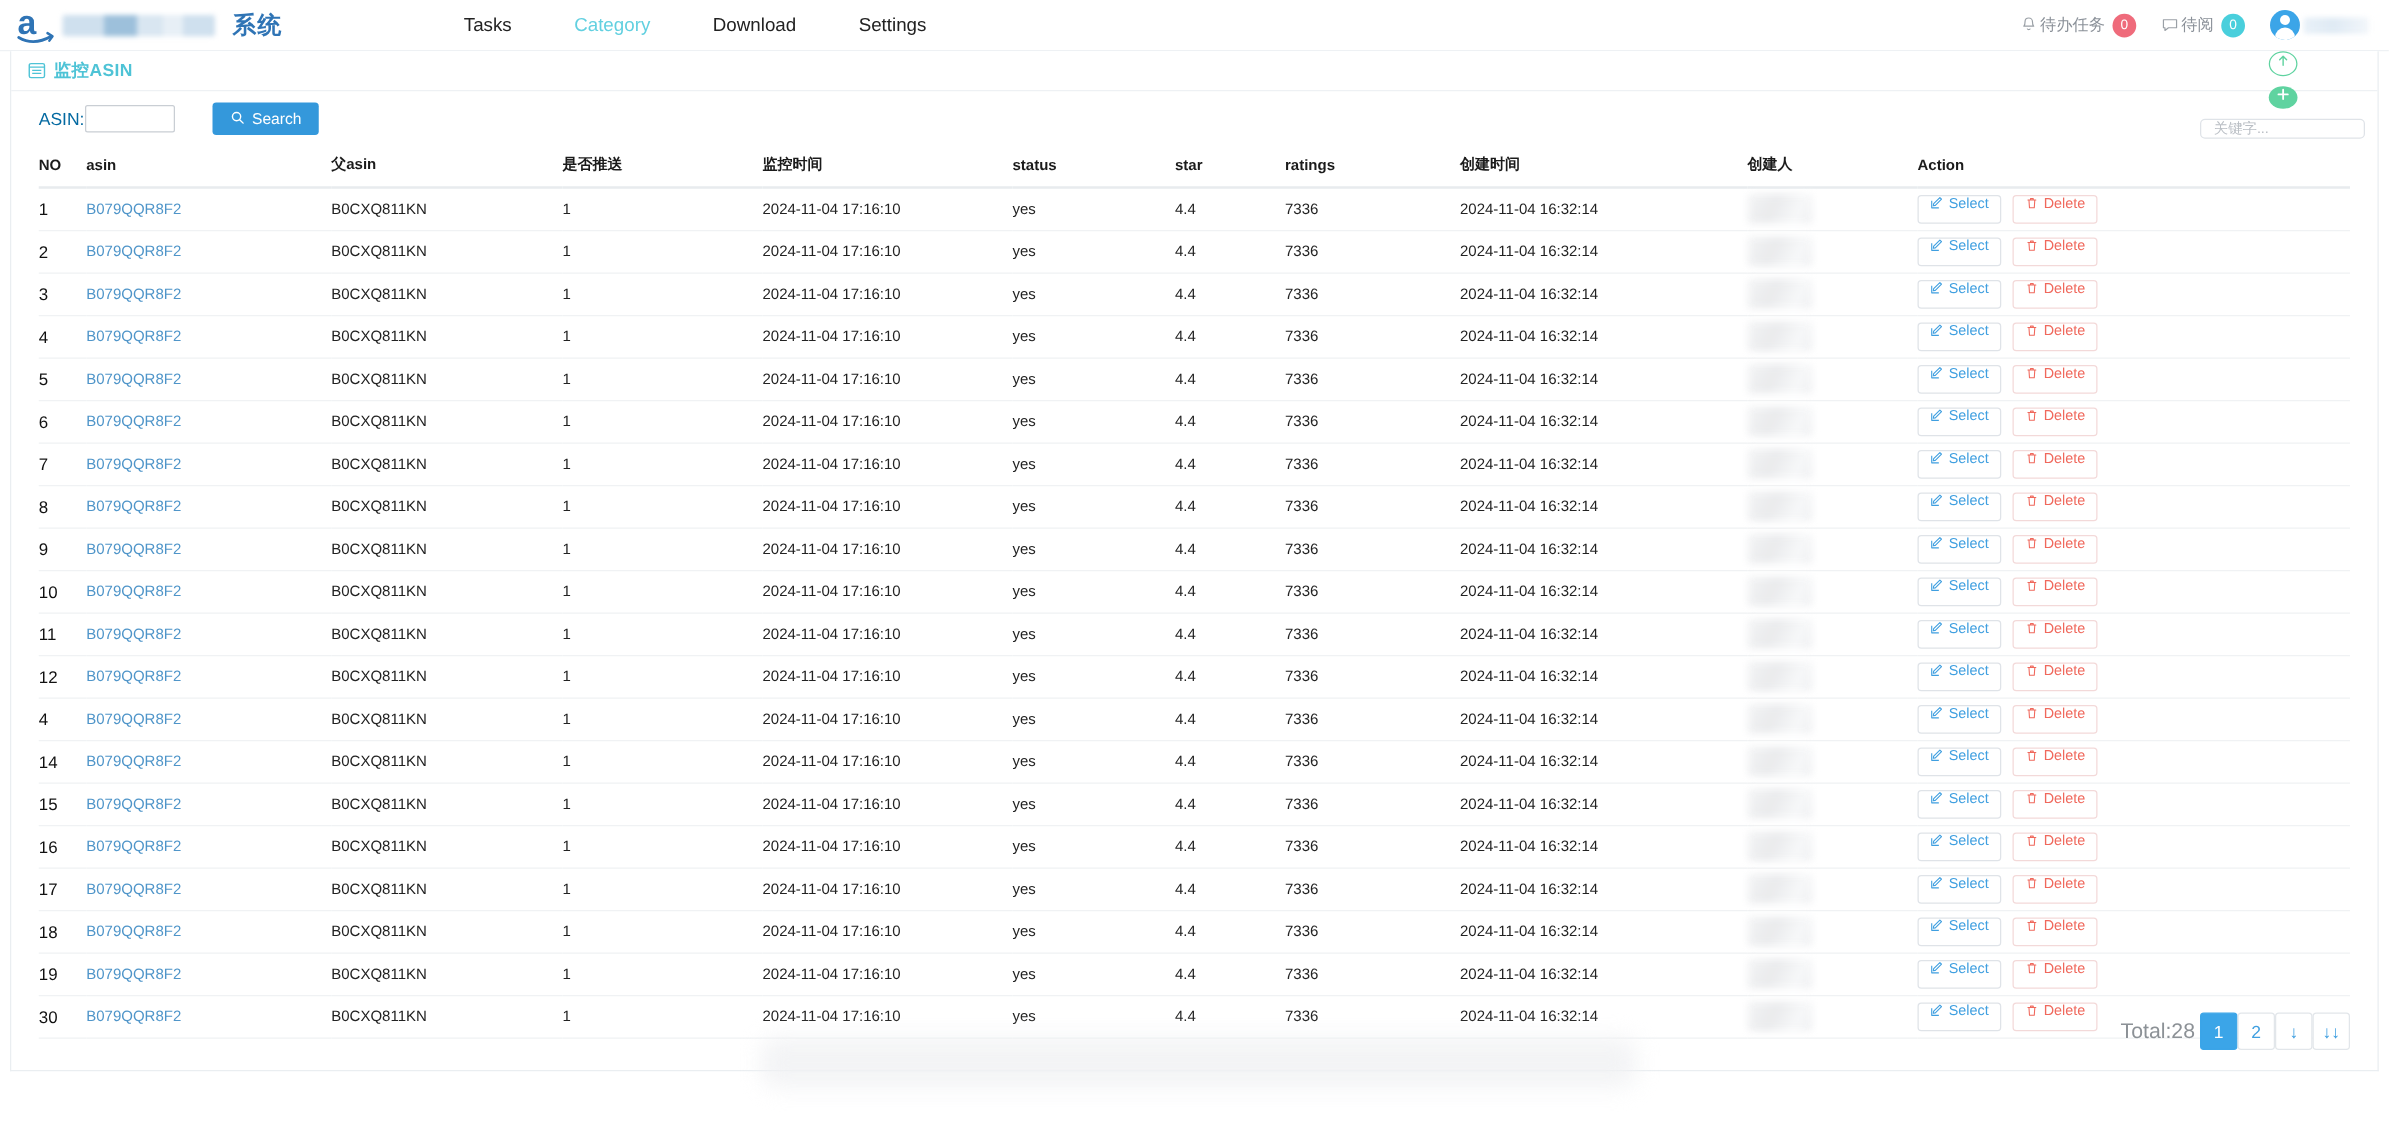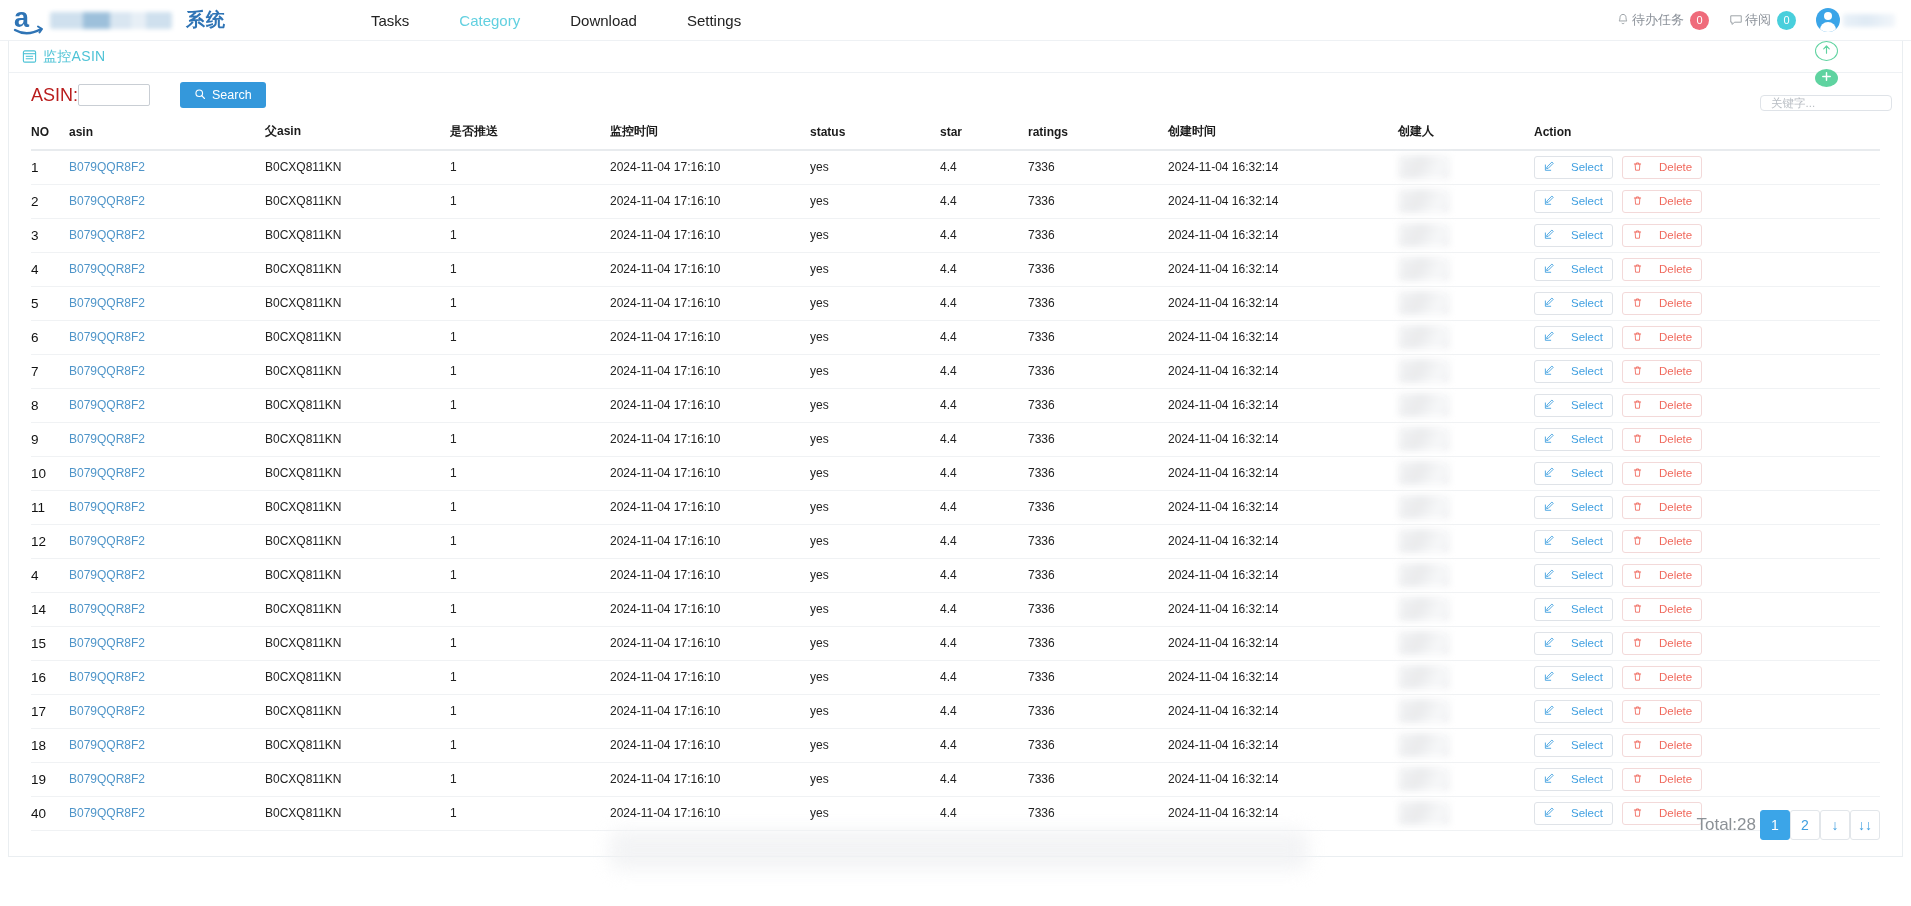--- a/index.html
+++ b/index.html
@@ -88,21 +88,21 @@
     background: #fff;
     border: 1px solid #eaeef1;
     border-top: none;
   }
   .card-head {
     height: 32px; display: flex; align-items: center;
     border-bottom: 1px solid #eef1f4; padding-left: 13px;
     position: relative;
   }
   .card-title {
-    font-size: 14px; font-weight: normal; color: #4ec3d6; letter-spacing: .3px;
+    font-size: 14px; font-weight: bold; color: #4ec3d6; letter-spacing: .3px;
   }
   .title-icon { margin-right: 6px; display: inline-flex; align-items: center; }
   .head-right {
     position: absolute; right: 10px; top: 0; height: 32px;
     display: flex; align-items: center; gap: 8px; flex-direction: column;
   }
   .btn-circle {
     width: 23px; height: 23px; border-radius: 50%;
     display: flex; align-items: center; justify-content: center;
     cursor: pointer;
@@ -118,21 +118,21 @@
     border: none; outline: none; flex: 1; font-size: 11.5px;
     color: #555; background: transparent;
     font-family: "Liberation Sans", sans-serif;
   }
   .kw-search input::placeholder { color: #b9bec4; }
 
   
   .filterbar {
     height: 44px; display: flex; align-items: center; padding-left: 22px;
   }
-  .filter-label { font-size: 18px; color: #b91c1c; }
+  .filter-label { font-size: 14px; color: #0369a1; }
   .filter-input {
     width: 72px; height: 22px; border: 1px solid #c9ced4;
     border-radius: 2px; outline: none; font-size: 12px;
     padding: 0 4px; background: #fff;
     font-family: "Liberation Sans", sans-serif;
   }
   .btn-search {
     margin-left: 30px; height: 26px; padding: 0 14px;
     background: #3498db; color: #fff; border: none; border-radius: 3px;
     font-size: 12.5px; display: inline-flex; align-items: center;
@@ -169,21 +169,21 @@
 
   .creator-redact {
     height: 24px; width: 52px;
     background: linear-gradient(115deg,#f4f5f6 0%, #e9eaec 40%, #f7f8f9 75%, #eeeff1 100%);
     filter: blur(3px); border-radius: 3px; opacity: .95;
   }
 
   .act-cell { display: flex; gap: 9px; align-items: center; }
   .btn-sm {
     height: 23px; padding: 0 9px; border-radius: 3px; background: #fff;
-    font-size: 11.5px; display: inline-flex; align-items: center; gap: 16px;
+    font-size: 11.5px; display: inline-flex; align-items: flex-start; gap: 4px;
     cursor: pointer; white-space: nowrap;
   }
   .btn-select { border: 1px solid #dfe3e8; color: #3f9fe0; }
   .btn-delete { border: 1px solid #f3d9d9; color: #f0685c; }
 
   
   .pager {
     position: absolute; right: 22px; bottom: 16px;
     display: flex; align-items: center; gap: 0;
   }
@@ -905,21 +905,21 @@
                 <div class="btn-sm btn-delete">
                   <span><svg width="11" height="11" viewBox="0 0 16 16">
                       <path d="M3.4 4.4h9.2M6.4 4.4V2.8h3.2v1.6M4.6 4.4l.6 9h5.6l.6-9" fill="none" stroke="#f0685c" stroke-width="1.25" stroke-linejoin="round" stroke-linecap="round"></path>
                     </svg></span>
                   <span>Delete</span>
                 </div>
               </div>
             </td>
           </tr>
           <tr>
-            <td class="c-no"><span class="no-cell">40</span></td>
+            <td class="c-no"><span class="no-cell">30</span></td>
             <td class="c-asin"><span class="asin-link">B079QQR8F2</span></td>
             <td class="c-pasin"><span class="mono">B0CXQ811KN</span></td>
             <td class="c-push"><span>1</span></td>
             <td class="c-mtime"><span>2024-11-04 17:16:10</span></td>
             <td class="c-status"><span>yes</span></td>
             <td class="c-star"><span>4.4</span></td>
             <td class="c-rating"><span>7336</span></td>
             <td class="c-ctime"><span>2024-11-04 16:32:14</span></td>
             <td class="c-creator">
               <div class="creator-redact"></div>

